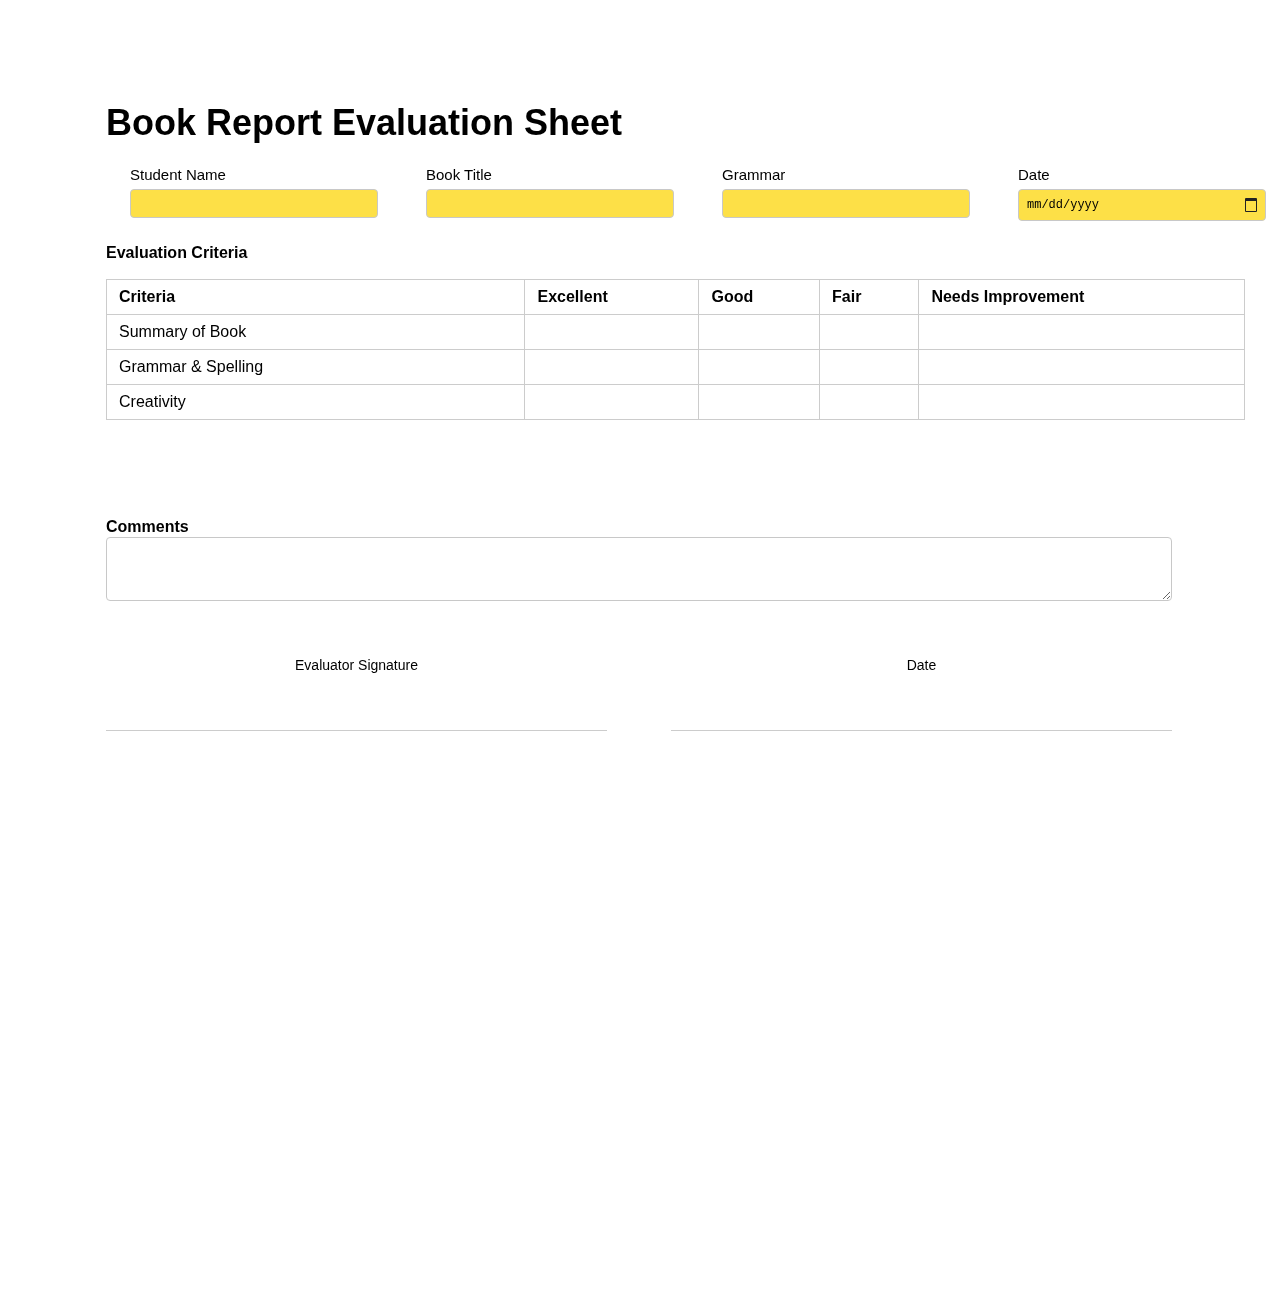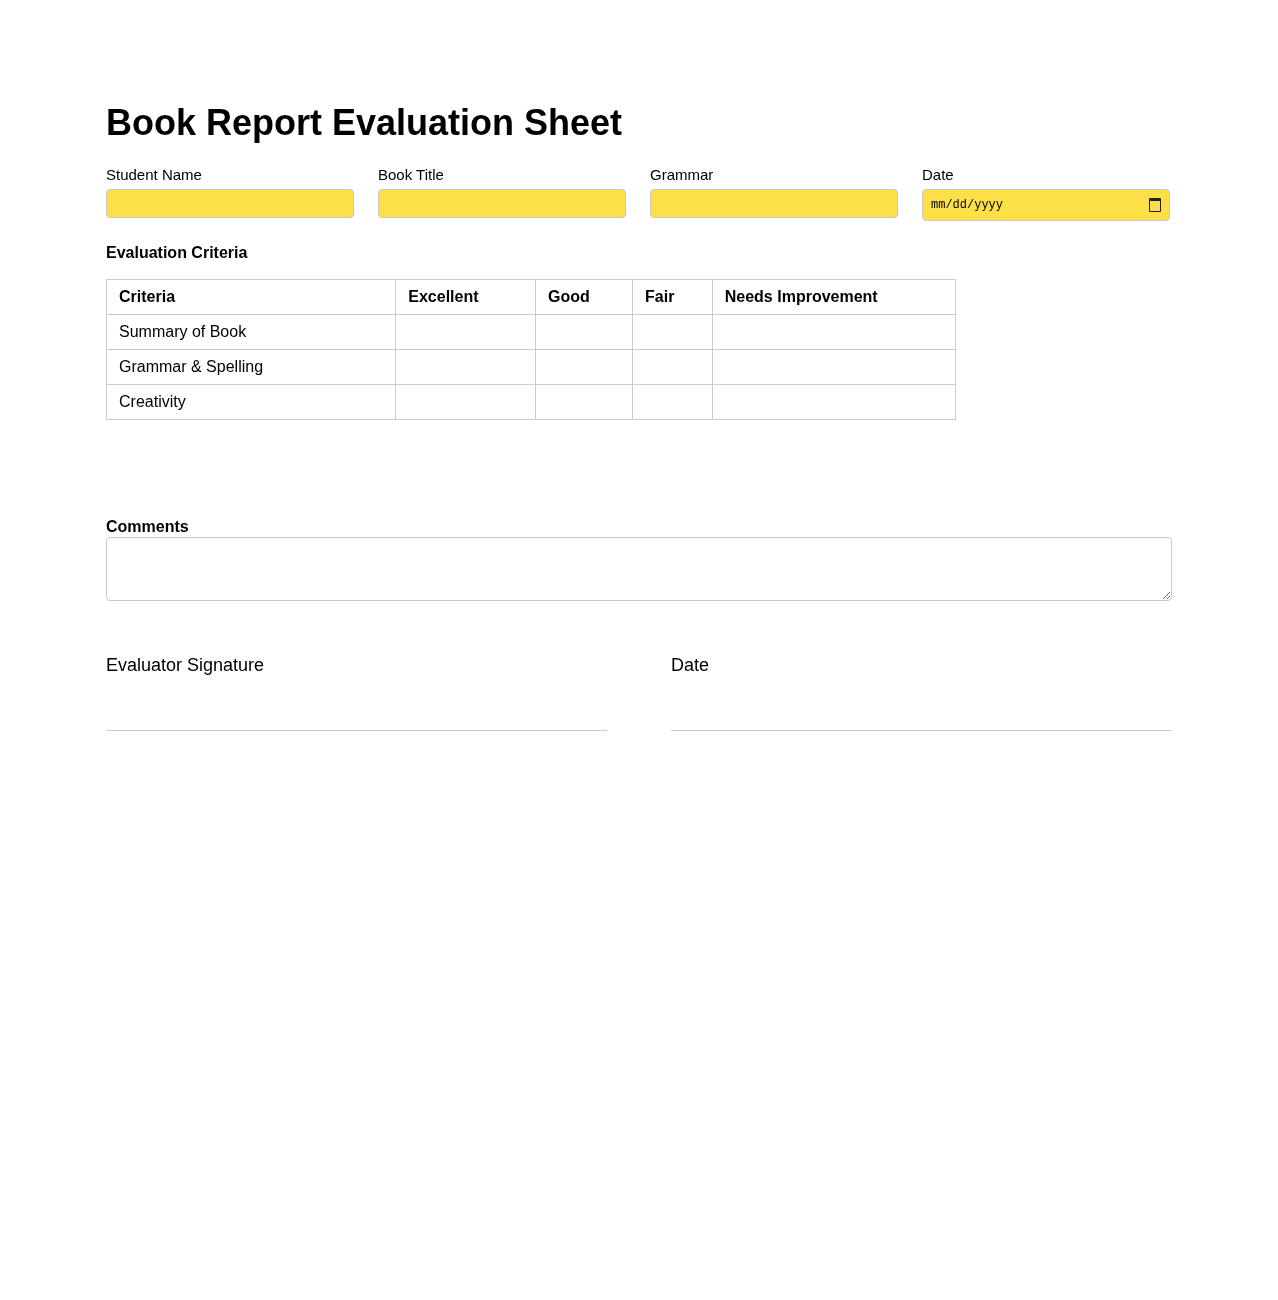--- a/index.html
+++ b/index.html
@@ -8,49 +8,49 @@
     font-family: "Liberation Sans", sans-serif;
     color: #000;
     position: relative;
   }
   .page { position: absolute; left: 106px; top: 0; width: 1066px; }
   h1 {
     position: absolute; top: 104px; left: 0; margin: 0;
     font-size: 36px; font-weight: bold; line-height: 38px;
   }
   .fields { position: absolute; top: 166px; left: 0; width: 1066px; display: flex; gap: 24px; }
-  .field { width: 248px; }
+  .field { width: 248px; margin-left: 24px; }
   .field label { display: block; font-size: 15px; line-height: 18px; margin-bottom: 5px; }
   .field .inp {
     box-sizing: border-box; width: 248px; height: 29px;
     border: 1px solid #c8c8c8; border-radius: 4px; background: #fde047;
     font-family: "Liberation Mono", monospace; font-size: 12px;
     display: flex; align-items: center; padding: 0 8px; justify-content: space-between;
   }
   .field .inp.date { height: 32px; }
   .cal { width: 10px; height: 10px; border: 1.5px solid #222; border-top-width: 3px; border-radius: 1px; }
   .section-title {
     position: absolute; left: 0; font-size: 16px; font-weight: bold; line-height: 18px;
   }
   table {
-    position: absolute; top: 279px; left: 0; width: 850px;
+    position: absolute; top: 279px; left: 0; width: 1139px;
     border-collapse: collapse; font-size: 16px;
   }
   th, td {
     border: 1px solid #cccccc; text-align: left; padding: 0 12px;
     height: 35px; box-sizing: border-box;
   }
   th { font-weight: bold; }
   textarea {
     position: absolute; top: 537px; left: 0; width: 1066px; height: 64px;
     box-sizing: border-box; border: 1px solid #c8c8c8; border-radius: 4px;
     resize: vertical; font-family: "Liberation Sans", sans-serif;
   }
   .sig { position: absolute; top: 656px; width: 501px; }
-  .sig label { display: block; font-size: 18px; line-height: 18px; }
+  .sig label { display: block; font-size: 14px; line-height: 18px; text-align: center; }
   .sig .line { position: absolute; top: 74px; left: 0; width: 501px; border-top: 1px solid #cccccc; }
 </style>
 </head>
 <body>
 
 <div class="page">
   <h1>Book Report Evaluation Sheet</h1>
 
   <div class="fields">
     <div class="field">

